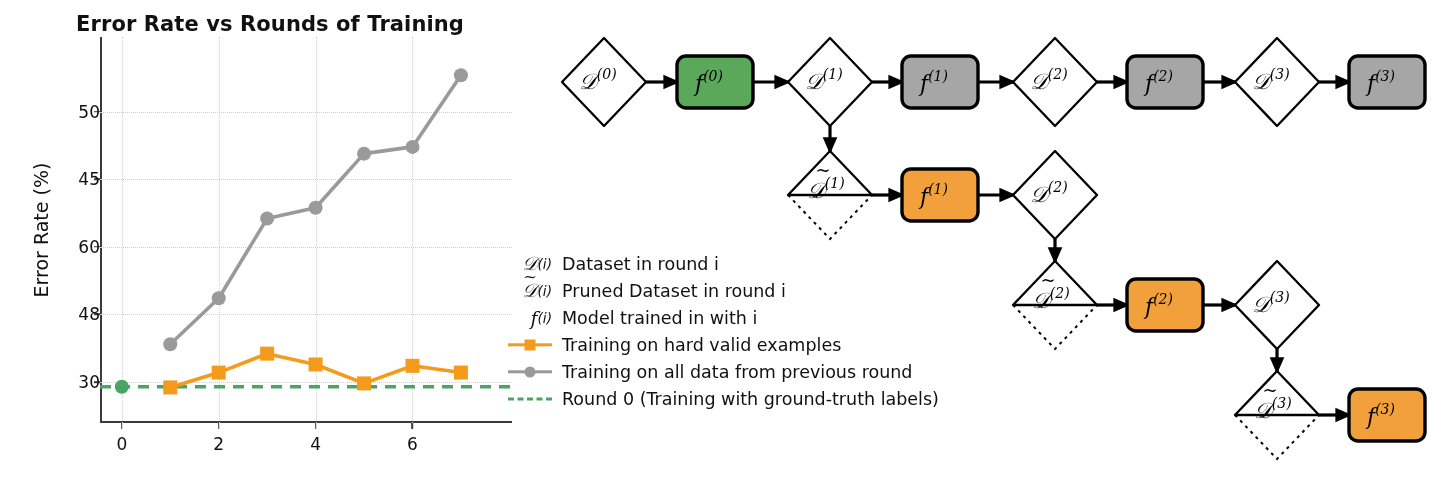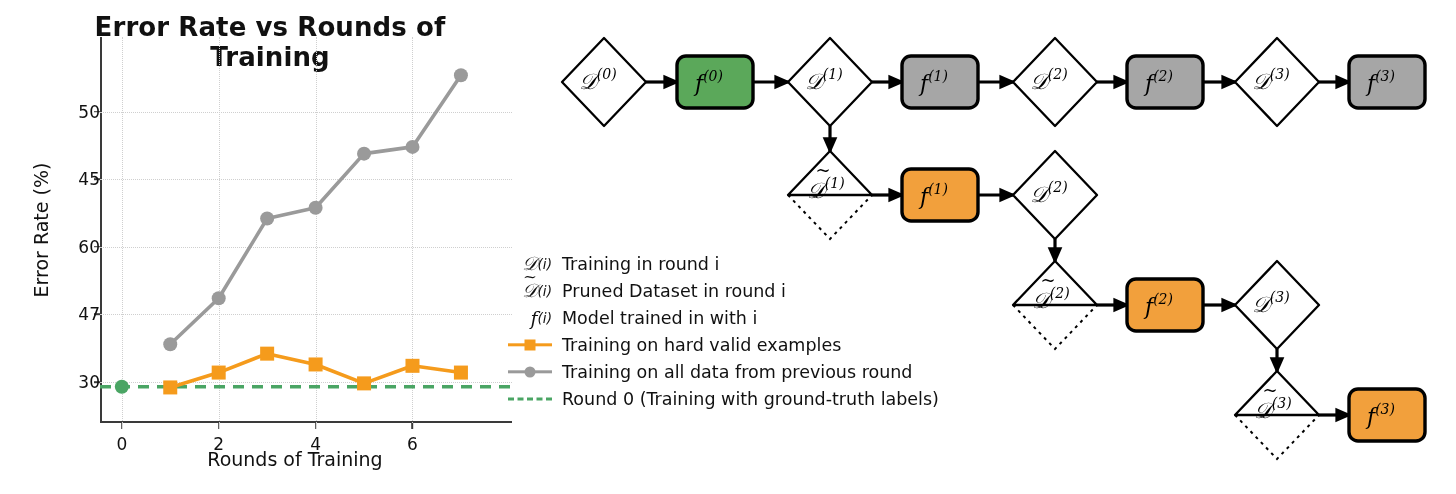--- a/index.html
+++ b/index.html
@@ -3,21 +3,21 @@
 <meta charset="utf-8">
 <style>
   html,body{margin:0;padding:0;background:#fff;}
   body{width:1456px;height:494px;position:relative;overflow:hidden;
        font-family:"DejaVu Sans","Liberation Sans",sans-serif;color:#111;}
   #root{position:absolute;inset:0;}
   .panel{position:absolute;}
   
   #chart-panel{left:0;top:0;width:540px;height:494px;}
   #chart-title{position:absolute;left:60px;top:12px;width:420px;text-align:center;
-    font-size:26px;font-weight:bold;letter-spacing:.1px;color:#111;}
+    font-size:21px;font-weight:bold;letter-spacing:.1px;color:#111;}
   #plot{position:absolute;left:100px;top:55px;width:390px;height:350px;}
   .ylabel{position:absolute;left:-70px;top:0;width:350px;height:34px;
      transform:rotate(-90deg);transform-origin:0 0;
      translate:0 350px;text-align:center;font-size:19px;color:#111;}
   #xaxis-label{position:absolute;left:100px;top:448px;width:390px;text-align:center;
      font-size:19px;color:#111;}
   .ytick-label{position:absolute;right:100%;transform:translateY(-50%);
      font-size:17px;color:#111;white-space:nowrap;}
   .xtick-label{position:absolute;top:100%;margin-top:11px;transform:translateX(-50%);
      font-size:17px;color:#111;}
@@ -66,21 +66,21 @@
           <div class="grid-h" style="top: 56.7568px;"></div>
           <div class="grid-v" style="left: 21.8012px;"></div>
           <div class="grid-v" style="left: 118.696px;"></div>
           <div class="grid-v" style="left: 215.59px;"></div>
           <div class="grid-v" style="left: 312.484px;"></div>
         </div>
       <div id="ticks-layer">
           <div class="tickmark-y" style="top: 327.027px;"></div>
           <div class="ytick-label" style="top: 327.027px;">30</div>
           <div class="tickmark-y" style="top: 259.459px;"></div>
-          <div class="ytick-label" style="top: 259.459px;">47</div>
+          <div class="ytick-label" style="top: 259.459px;">48</div>
           <div class="tickmark-y" style="top: 191.892px;"></div>
           <div class="ytick-label" style="top: 191.892px;">60</div>
           <div class="tickmark-y" style="top: 124.324px;"></div>
           <div class="ytick-label" style="top: 124.324px;">45</div>
           <div class="tickmark-y" style="top: 56.7568px;"></div>
           <div class="ytick-label" style="top: 56.7568px;">50</div>
           <div class="tickmark-x" style="left: 21.8012px; top: 368px;"></div>
           <div class="xtick-label" style="left: 21.8012px; top: 368px;">0</div>
           <div class="tickmark-x" style="left: 118.696px; top: 368px;"></div>
           <div class="xtick-label" style="left: 118.696px; top: 368px;">2</div>
@@ -104,30 +104,29 @@
           <rect x="111.69565217391307" y="328.5675675675676" width="14" height="14" fill="#f59b1c"></rect>
           <rect x="160.14285714285717" y="309.64864864864865" width="14" height="14" fill="#f59b1c"></rect>
           <rect x="208.59006211180127" y="320.4594594594595" width="14" height="14" fill="#f59b1c"></rect>
           <rect x="257.0372670807454" y="339.3783783783784" width="14" height="14" fill="#f59b1c"></rect>
           <rect x="305.4844720496895" y="321.81081081081084" width="14" height="14" fill="#f59b1c"></rect>
           <rect x="353.9316770186336" y="328.5675675675676" width="14" height="14" fill="#f59b1c"></rect>
           <circle cx="21.801242236024848" cy="349.7567567567568" r="7" fill="#4aa564"></circle>
         </svg>
       <div class="ylabel">Error Rate (%)</div>
     </div>
-    <div id="xaxis-label">Rounds of Training</div>
   </div>
 
   <div id="legend">
       <div class="leg-row">
         <div class="leg-sym">
           <span class="math">𝒟</span>
           <span class="sup">(i)</span>
         </div>
-        <div class="leg-txt">Training in round i</div>
+        <div class="leg-txt">Dataset in round i</div>
       </div>
       <div class="leg-row">
         <div class="leg-sym">
           <span class="math" style="display:inline-block;position:relative;">𝒟<span style="position:absolute;left:50%;top:-.72em;transform:translateX(-50%) scaleX(1.1);font-style:normal;font-size:.8em;">~</span></span>
           <span class="sup">(i)</span>
         </div>
         <div class="leg-txt">Pruned Dataset in round i</div>
       </div>
       <div class="leg-row">
         <div class="leg-sym">

